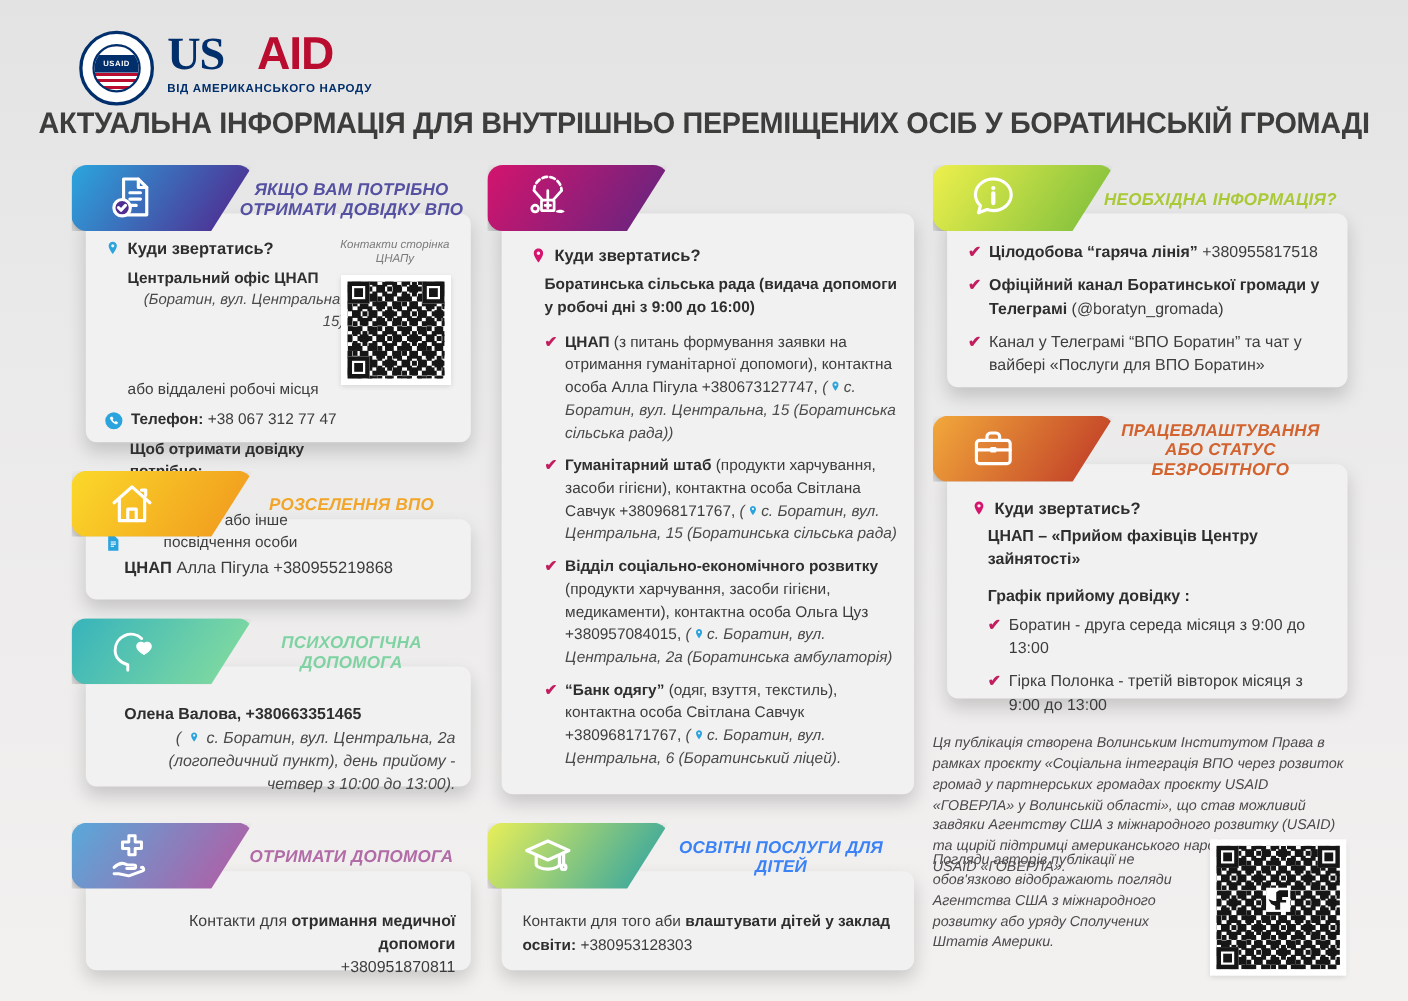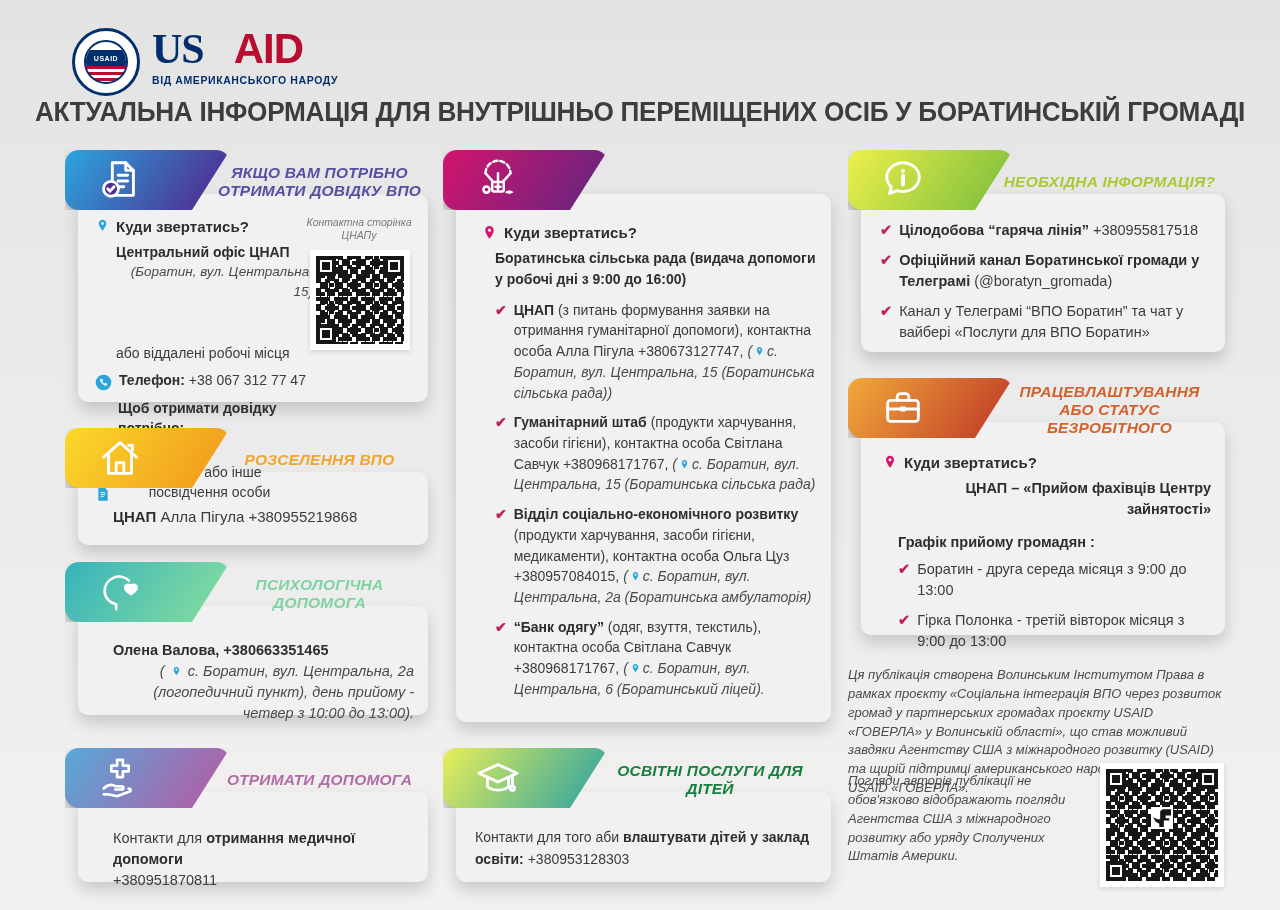--- a/index.html
+++ b/index.html
@@ -37,21 +37,21 @@
   .g-psych{background:linear-gradient(125deg,#37b3bc 0%,#86dd9e 95%);}
   .g-medical{background:linear-gradient(125deg,#58a9da 0%,#b05fa6 90%);}
   .g-human{background:linear-gradient(125deg,#d4146d 0%,#642580 95%);}
   .g-edu{background:linear-gradient(125deg,#e9ef58 0%,#2fa3a2 95%);}
   .g-info{background:linear-gradient(125deg,#eef04c 0%,#7cbe3c 95%);}
   .g-job{background:linear-gradient(125deg,#f2a93b 0%,#bf3a27 95%);}
   .card-title{position:absolute;left:152px;right:6px;top:4px;height:56px;z-index:2;
      display:flex;align-items:center;justify-content:center;text-align:center;
      font-style:italic;font-weight:800;font-size:15.5px;line-height:1.15;letter-spacing:.2px;}
   .c-vpo{color:#5450a2;} .c-housing{color:#f2a52b;} .c-psych{color:#7fd3a3;}
-  .c-medical{color:#b16ba7;} .c-human{color:#9c2e8b;} .c-edu{color:#15803d;}
+  .c-medical{color:#b16ba7;} .c-human{color:#9c2e8b;} .c-edu{color:#3b82f6;}
   .c-info{color:#a9c937;} .c-job{color:#d2622e;}
   .body{position:absolute;z-index:2;font-size:14px;line-height:1.45;}
   b,.b{font-weight:700;color:#2e2e2e;}
   .it{font-style:italic;color:#4a4a4a;text-align:right;}
   .where{display:flex;align-items:flex-start;font-weight:800;color:#2e2e2e;font-size:15px;margin-bottom:4px;}
   .pin{width:15px;height:18px;flex:0 0 auto;margin-right:6px;margin-top:1px;}
   .pin-inline{width:11px;height:13px;display:inline-block;vertical-align:-2px;margin:0 2px;}
   .blue{fill:#2ba3dd;} .magenta{fill:#d4146d;}
   .chk{color:#2ba3dd;font-style:normal;font-weight:bold;margin-right:7px;flex:0 0 auto;}
   .chk.red{color:#c21d5e;}
@@ -134,21 +134,21 @@
               <span>заява</span>
             </div>
           <div class="li" style="margin:0 0 0 12px;">
               <span class="chk">✔</span>
               <span>паспорт або інше посвідчення особи</span>
             </div>
         </div>
       </div>
     </div>
     <div class="qr-cap" style="position:absolute;right:4px;top:0;width:110px;">
-      <span>Контактна сторінка</span><br>
+      <span>Контакти сторінка</span><br>
       <span>ЦНАПу</span>
     </div>
     <div class="qr" style="right:8px;top:34px;width:88px;height:88px;">
       <div class="qr-pat">
           <div class="eye tl"></div>
           <div class="eye tr"></div>
           <div class="eye bl"></div>
         </div>
     </div>
   </div>
@@ -194,21 +194,21 @@
 <div class="card" style="left:65px;top:748px;width:363px;height:134px;">
   <div class="panel"></div>
   <div class="ribbon g-medical">
     <svg viewBox="0 0 24 24" fill="none" stroke="#fff" stroke-width="1.4" stroke-linecap="round" stroke-linejoin="round">
       <path d="M10.5 2.5h3v3h3v3h-3v3h-3v-3h-3v-3h3z"></path>
       <path d="M3.5 17.5c2.2-2.2 4.2-2.4 6.2-1.2l3.3.1c1 0 1 1.6 0 1.6h-3.5"></path>
       <path d="M3.5 20.5h2.2l4.8 1 6.5-2.4c1-.4.5-1.8-.5-1.6"></path>
     </svg>
   </div>
   <div class="card-title c-medical">ОТРИМАТИ ДОПОМОГА</div>
-  <div class="body" style="left:48px;top:80px;right:14px;font-size:14.5px;">
+  <div class="body" style="left:48px;top:80px;right:14px;font-size:14.5px;text-align:right;">
     <span>Контакти для </span><span class="b">отримання медичної допомоги</span><br>
     <span>+380951870811</span>
   </div>
 </div>
 
 <div class="card" style="left:443px;top:150px;width:388px;height:572px;">
   <div class="panel"></div>
   <div class="ribbon g-human">
     <svg viewBox="0 0 24 24" fill="none" stroke="#fff" stroke-width="1.3" stroke-linecap="round" stroke-linejoin="round">
       <path d="M5.5 8.5a6.5 6.5 0 0 1 13 0" stroke-dasharray="2.2 1.6"></path>
@@ -308,22 +308,22 @@
     </svg>
   </div>
   <div class="card-title c-job">ПРАЦЕВЛАШТУВАННЯ АБО СТАТУС БЕЗРОБІТНОГО</div>
   <div class="body" style="left:34px;top:74px;right:14px;font-size:14.5px;line-height:1.45;">
     <div class="where">
       <svg class="pin magenta" viewBox="0 0 24 24" style="width:16px;height:19px;">
           <path d="M12 2C8.7 2 6 4.7 6 8c0 4.5 6 12 6 12s6-7.5 6-12c0-3.3-2.7-6-6-6zm0 8.3A2.3 2.3 0 1 1 12 5.7a2.3 2.3 0 0 1 0 4.6z"></path>
         </svg>
       <span>Куди звертатись?</span>
     </div>
-    <div class="b" style="margin:0 0 12px 16px;text-align:right;">ЦНАП – «Прийом фахівців Центру зайнятості»</div>
-    <div class="b" style="margin:0 0 6px 16px;">Графік прийому громадян :</div>
+    <div class="b" style="margin:0 0 12px 16px;">ЦНАП – «Прийом фахівців Центру зайнятості»</div>
+    <div class="b" style="margin:0 0 6px 16px;">Графік прийому довідку :</div>
     <div class="li" style="margin-left:16px;">
       <span class="chk red">✔</span>
       <span>Боратин - друга середа місяця з 9:00 до 13:00</span>
     </div>
     <div class="li" style="margin-left:16px;">
       <span class="chk red">✔</span>
       <span>Гірка Полонка - третій вівторок місяця з 9:00 до 13:00</span>
     </div>
   </div>
 </div>

